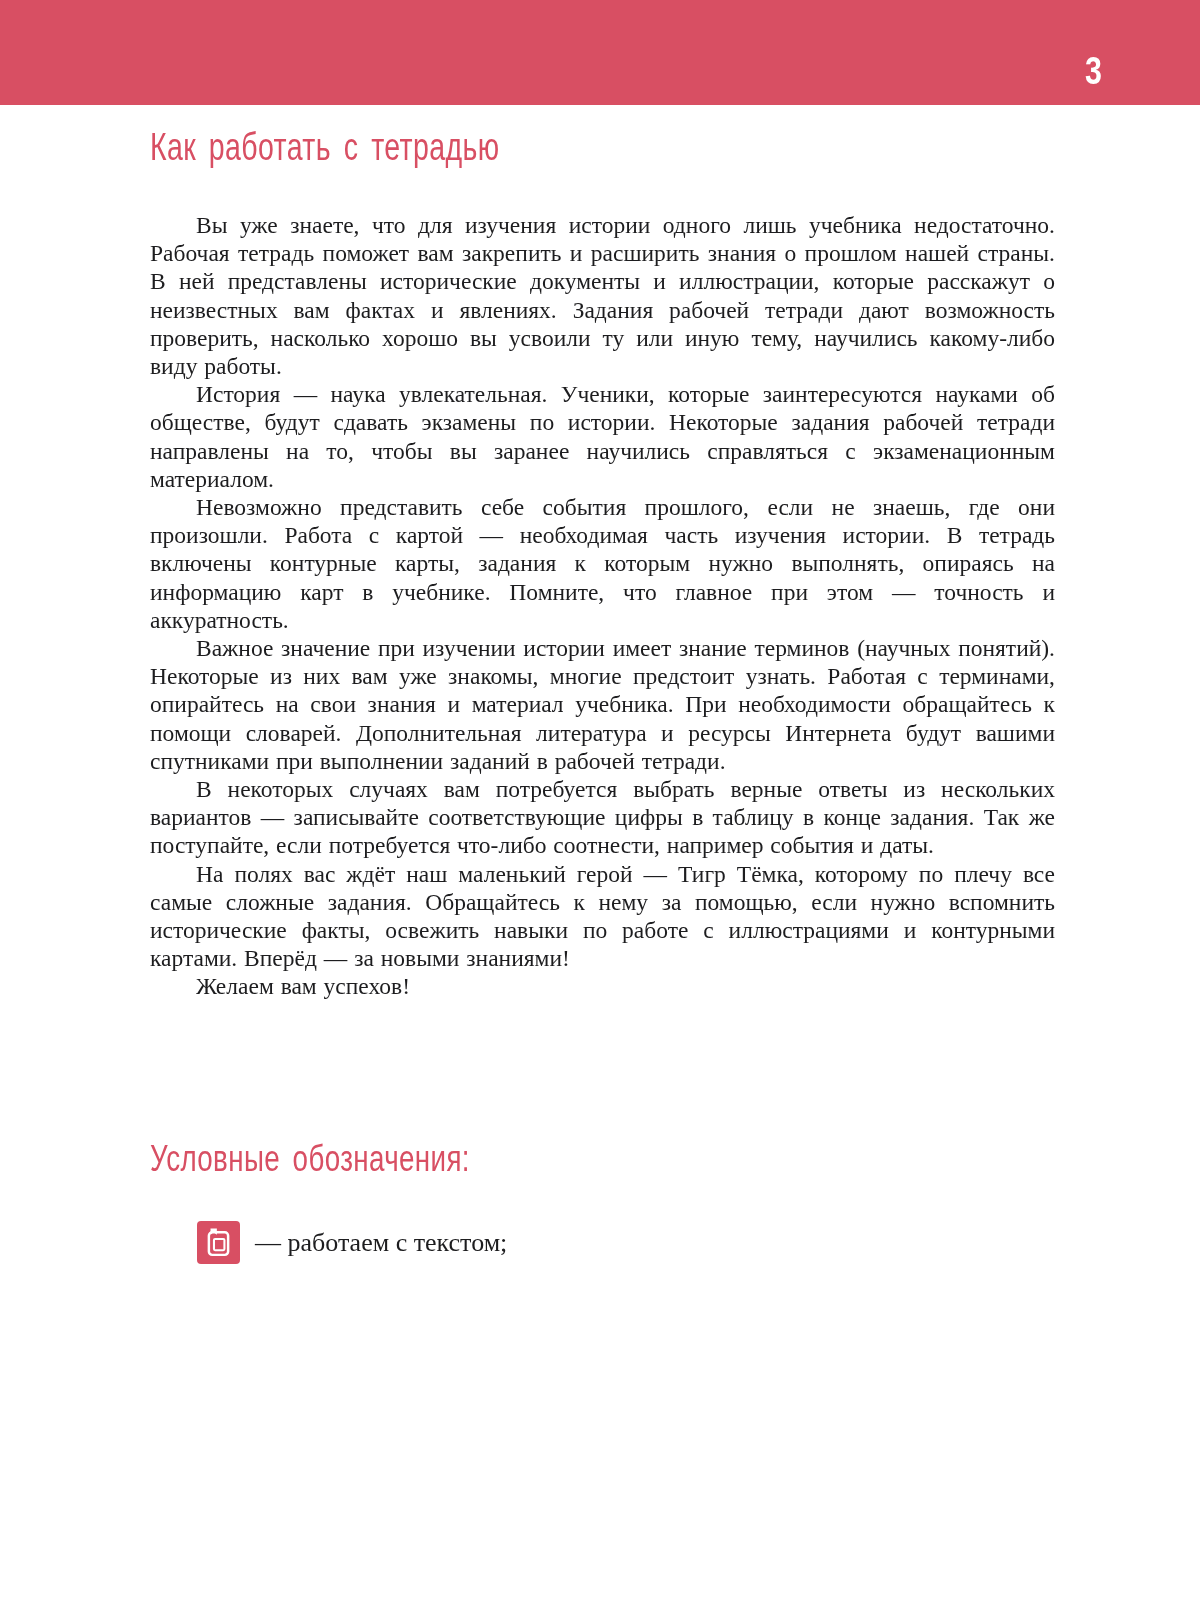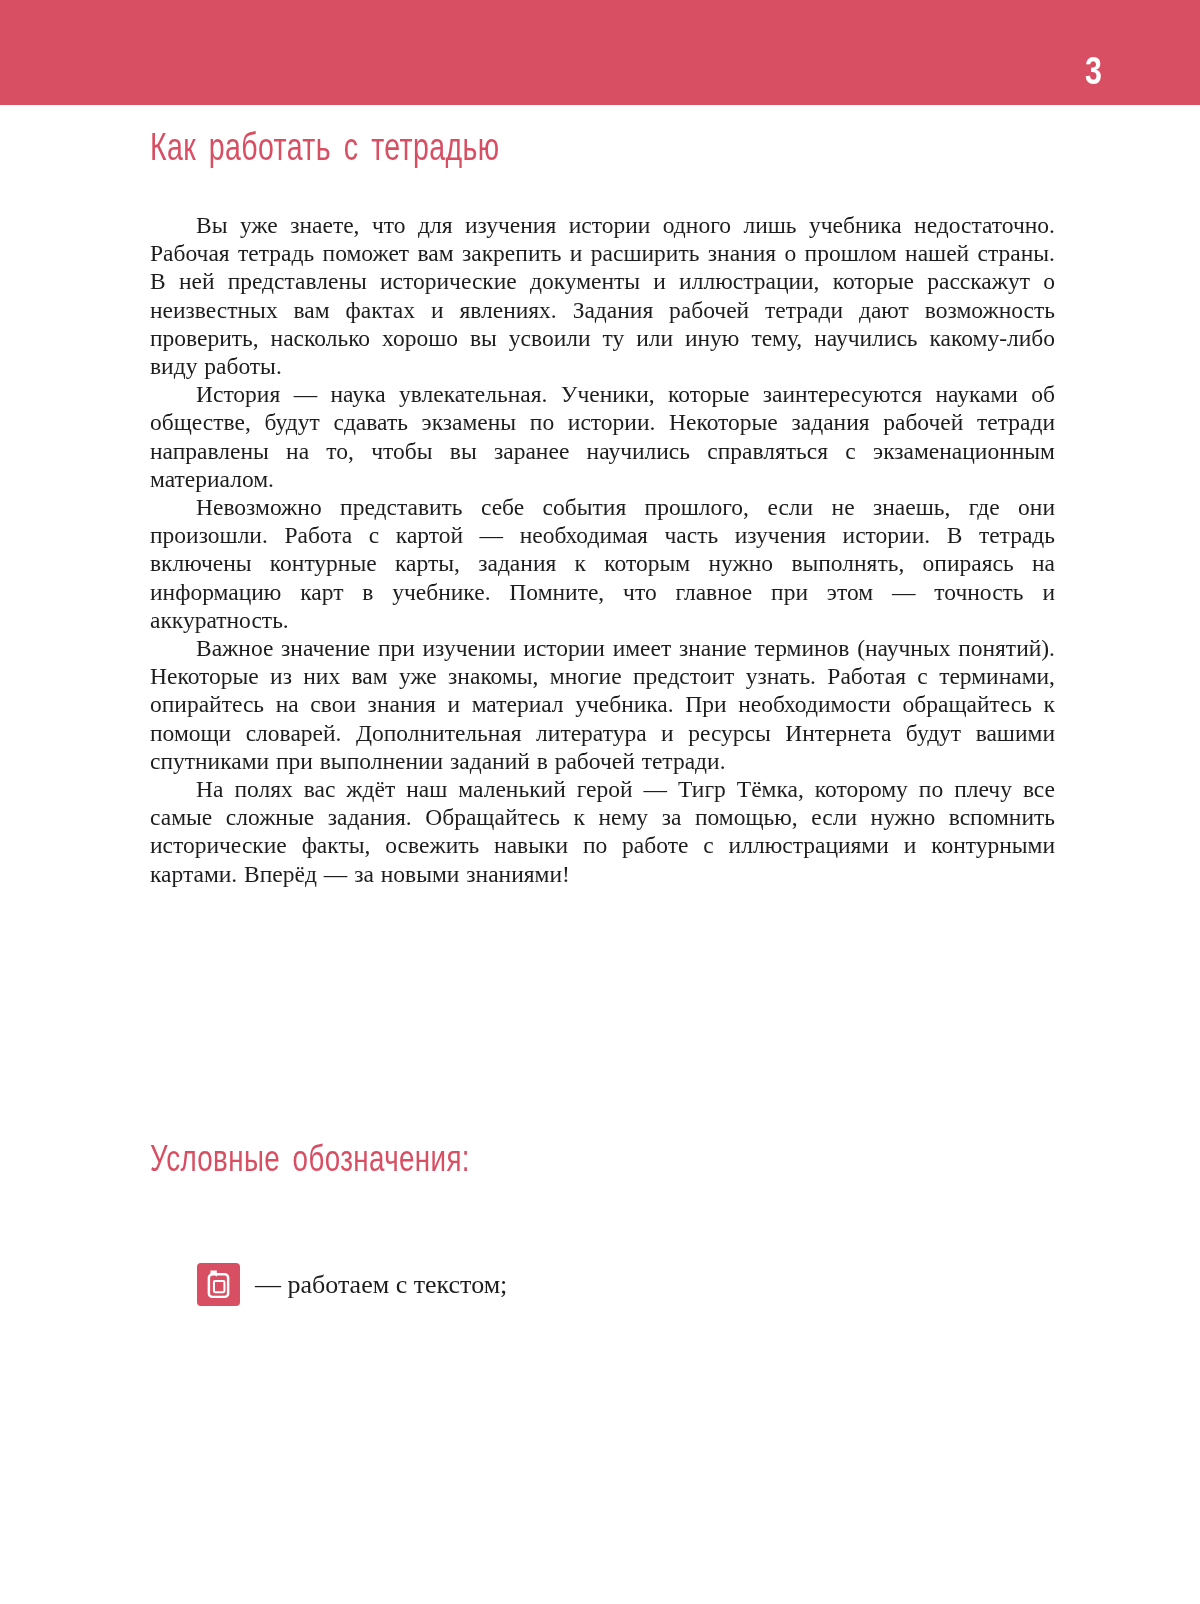--- a/index.html
+++ b/index.html
@@ -47,21 +47,21 @@
     position:absolute; left:150px; top:211px; width:905px;
   }
   .body-text p {
     font-size:23.5px; line-height:28.2px;
     text-align:justify; text-indent:46px;
     hyphens:auto; -webkit-hyphens:auto;
     word-spacing:1px;
   }
 
   
-  .legend { position:absolute; left:150px; top:1263px; width:905px; }
+  .legend { position:absolute; left:150px; top:1221px; width:905px; }
   .legend-row {
     display:flex; align-items:center;
     margin-bottom:14px; padding-left:47px;
   }
   .legend-icon {
     flex:0 0 auto; width:43px; height:43px;
     background:var(--accent); border-radius:4px;
     display:flex; align-items:center; justify-content:center;
   }
   .legend-icon svg { width:33px; height:33px; display:block; }
@@ -78,21 +78,23 @@
 <div class="band"></div>
 <span class="page-number">3</span>
 
 <h1 class="pink-heading title"><span class="cond">Как работать с тетрадью</span></h1>
 
 <div class="body-text">
   <p>Вы уже знаете, что для изучения истории одного лишь учебника недостаточно. Рабочая тетрадь поможет вам закрепить и расширить знания о прошлом нашей страны. В ней представлены исторические документы и иллюстрации, которые расскажут о неизвестных вам фактах и явлениях. Задания рабочей тетради дают возможность проверить, насколько хорошо вы усвоили ту или иную тему, научились какому-либо виду работы.</p>
   <p>История — наука увлекательная. Ученики, которые заинтересуются науками об обществе, будут сдавать экзамены по истории. Некоторые задания рабочей тетради направлены на то, чтобы вы заранее научились справляться с экзаменационным материалом.</p>
   <p>Невозможно представить себе события прошлого, если не знаешь, где они произошли. Работа с картой — необходимая часть изучения истории. В тетрадь включены контурные карты, задания к которым нужно выполнять, опираясь на информацию карт в учебнике. Помните, что главное при этом — точность и аккуратность.</p>
   <p>Важное значение при изучении истории имеет знание терминов (научных понятий). Некоторые из них вам уже знакомы, многие предстоит узнать. Работая с терминами, опирайтесь на свои знания и материал учебника. При необходимости обращайтесь к помощи словарей. Дополнительная литература и ресурсы Интернета будут вашими спутниками при выполнении заданий в рабочей тетради.</p>
+  <p>В некоторых случаях вам потребуется выбрать верные ответы из нескольких вариантов — записывайте соответствующие цифры в таблицу в конце задания. Так же поступайте, если потребуется что-либо соотнести, например события и даты.</p>
   <p>На полях вас ждёт наш маленький герой — Тигр Тёмка, которому по плечу все самые сложные задания. Обращайтесь к нему за помощью, если нужно вспомнить исторические факты, освежить навыки по работе с иллюстрациями и контурными картами. Вперёд — за новыми знаниями!</p>
+  <p>Желаем вам успехов!</p>
 </div>
 
 <h2 class="pink-heading legend-title"><span class="cond">Условные обозначения:</span></h2>
 
 <div class="legend">
 
   <div class="legend-row">
     <span class="legend-icon">
       <svg viewBox="0 0 24 24" aria-hidden="true">
         <rect x="5" y="4.6" width="14" height="16.4" rx="2.4" fill="none" stroke="#fff" stroke-width="1.8"></rect>

